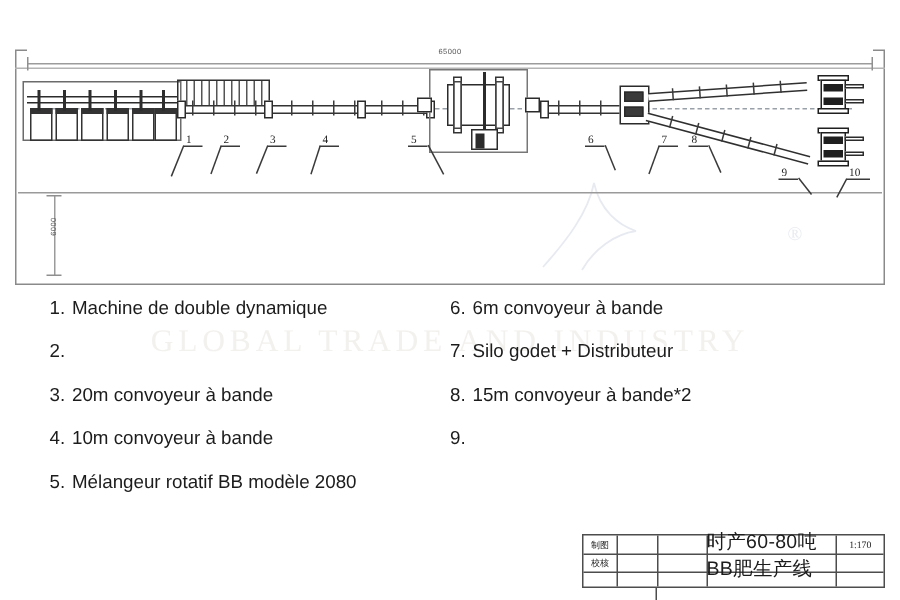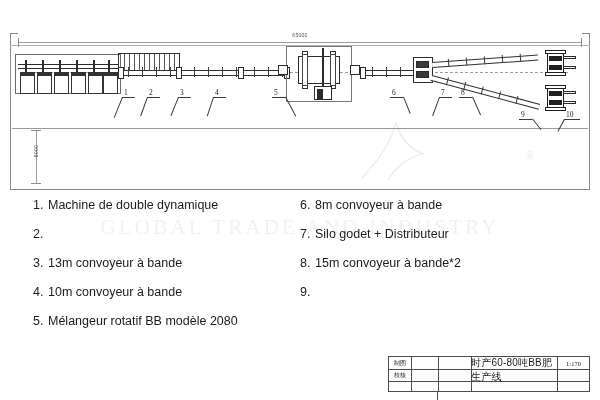--- a/index.html
+++ b/index.html
@@ -141,21 +141,21 @@
 
   
   .tb{
     position:absolute;left:388px;top:356px;width:202px;height:36px;
     border:1px solid #4d4d4d;box-sizing:border-box;background:#fff;
   }
   .tb .v{position:absolute;top:0;width:0;height:100%;border-left:1px solid #4d4d4d;}
   .tb .h{position:absolute;left:0;width:100%;height:0;border-top:1px solid #4d4d4d;}
   .tb .cell{position:absolute;display:flex;align-items:center;justify-content:center;
     font-size:6px;color:#1c1c1c;font-family:"Liberation Sans",sans-serif;}
-  .tb .main{font-size:10px;letter-spacing:.2px;}
+  .tb .main{font-size:13px;letter-spacing:.2px;}
   .tb .scale{font-size:6.5px;font-family:"Liberation Serif",serif;}
   .tb-ext{position:absolute;left:437px;top:392px;width:0;height:8px;border-left:1px solid #4d4d4d;}
 </style>
 </head>
 <body>
 
 <div id="root">
 
   <div class="wm-reg">®</div>
   <svg class="wm-swoosh" viewBox="0 0 78 66">
@@ -366,35 +366,35 @@
     <div class="leg-col a">
       <div class="leg-item">
         <span class="n">1.</span>
         <span class="t">Machine de double dynamique</span>
       </div>
       <div class="leg-item">
         <span class="n">2.</span>
       </div>
       <div class="leg-item">
         <span class="n">3.</span>
-        <span class="t">13m convoyeur à bande</span>
+        <span class="t">20m convoyeur à bande</span>
       </div>
       <div class="leg-item">
         <span class="n">4.</span>
         <span class="t">10m convoyeur à bande</span>
       </div>
       <div class="leg-item">
         <span class="n">5.</span>
         <span class="t">Mélangeur rotatif BB modèle 2080</span>
       </div>
     </div>
     <div class="leg-col b">
       <div class="leg-item">
         <span class="n">6.</span>
-        <span class="t">8m convoyeur à bande</span>
+        <span class="t">6m convoyeur à bande</span>
       </div>
       <div class="leg-item">
         <span class="n">7.</span>
         <span class="t">Silo godet + Distributeur</span>
       </div>
       <div class="leg-item">
         <span class="n">8.</span>
         <span class="t">15m convoyeur à bande*2</span>
       </div>
       <div class="leg-item">

